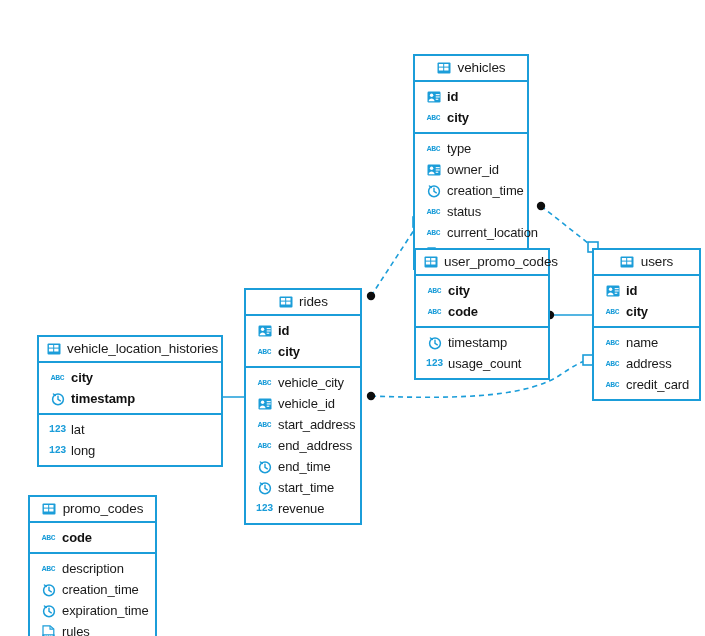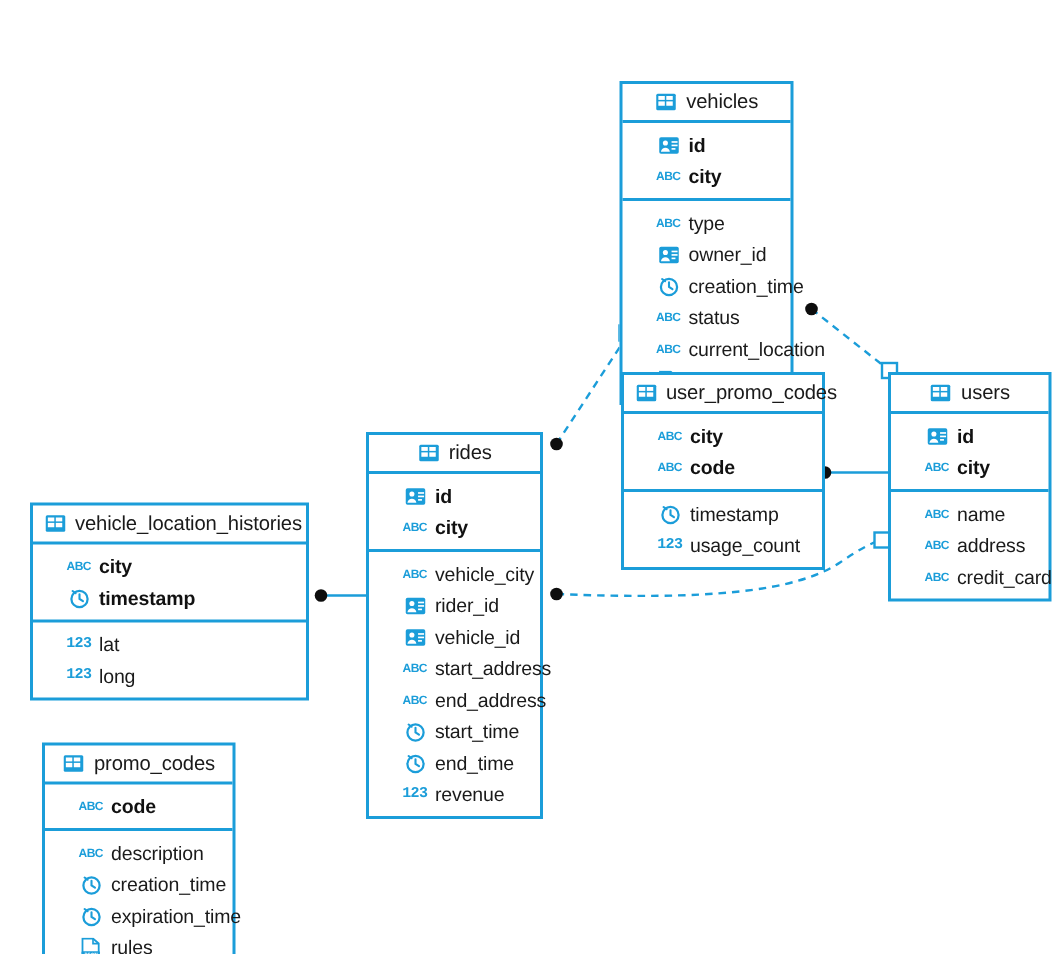--- a/index.html
+++ b/index.html
@@ -25,41 +25,41 @@
     padding:4px 7px 5px 7px;
     border-bottom:2px solid #1b9dd9;
     box-sizing:border-box;
     white-space:nowrap;
   }
   .tbl-header.left{justify-content:flex-start;}
   .tbl-title{
     font-size:13.5px;color:#1a1a1a;letter-spacing:-0.1px;
   }
   .section{
-    padding:4px 0 4px 16px;
+    padding:4px 0 4px 4px;
     box-sizing:border-box;
   }
   .section.pk{border-bottom:2px solid #1b9dd9;}
   .field{
     display:flex;align-items:center;gap:6px;
     padding:1px 8px 1px 7px;
     height:19px;
     white-space:nowrap;
   }
   .fname{font-size:13px;color:#1a1a1a;letter-spacing:-0.1px;}
   .field.key .fname{font-weight:bold;color:#111111;}
 
   
   .ico{
     width:15px;height:14px;flex:0 0 15px;
     display:inline-flex;align-items:center;justify-content:center;
   }
   .ico svg{display:block;}
   .ico-abc{
-    font-family:Liberation Sans, sans-serif;
+    font-family:Liberation Mono, monospace;
     font-size:8px;font-weight:bold;color:#1b9dd9;letter-spacing:-0.3px;
     line-height:1;
   }
   .ico-123{
     font-family:Liberation Mono, monospace;
     font-size:10px;font-weight:bold;color:#1b9dd9;letter-spacing:-0.4px;
     line-height:1;
   }
 </style>
 </head>
@@ -301,70 +301,57 @@
             <span class="ico">
               <svg width="14" height="12" viewBox="0 0 14 12">
                 <rect x="0.5" y="0.5" width="13" height="11" rx="1.2" fill="#1b9dd9"></rect>
                 <circle cx="4.6" cy="4.3" r="1.7" fill="#fff"></circle>
                 <path d="M1.6 10.2c0.3-1.8 1.6-2.7 3-2.7s2.7 0.9 3 2.7z" fill="#fff"></path>
                 <rect x="8.7" y="3.1" width="4" height="1.1" fill="#fff"></rect>
                 <rect x="8.7" y="5.4" width="4" height="1.1" fill="#fff"></rect>
                 <rect x="8.7" y="7.7" width="2.6" height="1.1" fill="#fff"></rect>
               </svg>
             </span>
-            <span class="fname">rider_id</span>
-          </div>
-          <div class="field">
-            <span class="ico">
-              <svg width="14" height="12" viewBox="0 0 14 12">
-                <rect x="0.5" y="0.5" width="13" height="11" rx="1.2" fill="#1b9dd9"></rect>
-                <circle cx="4.6" cy="4.3" r="1.7" fill="#fff"></circle>
-                <path d="M1.6 10.2c0.3-1.8 1.6-2.7 3-2.7s2.7 0.9 3 2.7z" fill="#fff"></path>
-                <rect x="8.7" y="3.1" width="4" height="1.1" fill="#fff"></rect>
-                <rect x="8.7" y="5.4" width="4" height="1.1" fill="#fff"></rect>
-                <rect x="8.7" y="7.7" width="2.6" height="1.1" fill="#fff"></rect>
-              </svg>
-            </span>
             <span class="fname">vehicle_id</span>
           </div>
           <div class="field">
             <span class="ico ico-abc">ABC</span>
             <span class="fname">start_address</span>
           </div>
           <div class="field">
             <span class="ico ico-abc">ABC</span>
             <span class="fname">end_address</span>
           </div>
           <div class="field">
             <span class="ico">
               <svg width="14" height="14" viewBox="0 0 14 14">
                 <circle cx="7" cy="7.3" r="5.4" fill="#fff" stroke="#1b9dd9" stroke-width="1.5"></circle>
                 <path d="M7 4.2 L7 7.3 L9.3 8.8" fill="none" stroke="#1b9dd9" stroke-width="1.4" stroke-linecap="round"></path>
                 <path d="M2.4 2.0 L4.4 3.4" fill="none" stroke="#1b9dd9" stroke-width="1.4" stroke-linecap="round"></path>
               </svg>
             </span>
+            <span class="fname">end_time</span>
+          </div>
+          <div class="field">
+            <span class="ico">
+              <svg width="14" height="14" viewBox="0 0 14 14">
+                <circle cx="7" cy="7.3" r="5.4" fill="#fff" stroke="#1b9dd9" stroke-width="1.5"></circle>
+                <path d="M7 4.2 L7 7.3 L9.3 8.8" fill="none" stroke="#1b9dd9" stroke-width="1.4" stroke-linecap="round"></path>
+                <path d="M2.4 2.0 L4.4 3.4" fill="none" stroke="#1b9dd9" stroke-width="1.4" stroke-linecap="round"></path>
+              </svg>
+            </span>
             <span class="fname">start_time</span>
-          </div>
-          <div class="field">
-            <span class="ico">
-              <svg width="14" height="14" viewBox="0 0 14 14">
-                <circle cx="7" cy="7.3" r="5.4" fill="#fff" stroke="#1b9dd9" stroke-width="1.5"></circle>
-                <path d="M7 4.2 L7 7.3 L9.3 8.8" fill="none" stroke="#1b9dd9" stroke-width="1.4" stroke-linecap="round"></path>
-                <path d="M2.4 2.0 L4.4 3.4" fill="none" stroke="#1b9dd9" stroke-width="1.4" stroke-linecap="round"></path>
-              </svg>
-            </span>
-            <span class="fname">end_time</span>
           </div>
           <div class="field">
             <span class="ico ico-123">123</span>
             <span class="fname">revenue</span>
           </div>
         </div>
       </div>
-      <div class="table-node" style="left: 20px; top: 335px; width: 186px;">
+      <div class="table-node" style="left: 37px; top: 335px; width: 186px;">
         <div class="tbl-header left">
           <span class="ico">
             <svg width="14" height="12" viewBox="0 0 14 12">
               <rect x="0.5" y="0.5" width="13" height="11" rx="1" fill="#1b9dd9"></rect>
               <rect x="1.9" y="2.0" width="4.3" height="2.6" fill="#fff"></rect>
               <rect x="7.2" y="2.0" width="4.3" height="2.6" fill="#fff"></rect>
               <rect x="1.9" y="5.6" width="4.3" height="2.9" fill="#fff"></rect>
               <rect x="7.2" y="5.6" width="4.3" height="2.9" fill="#fff"></rect>
             </svg>
           </span>

